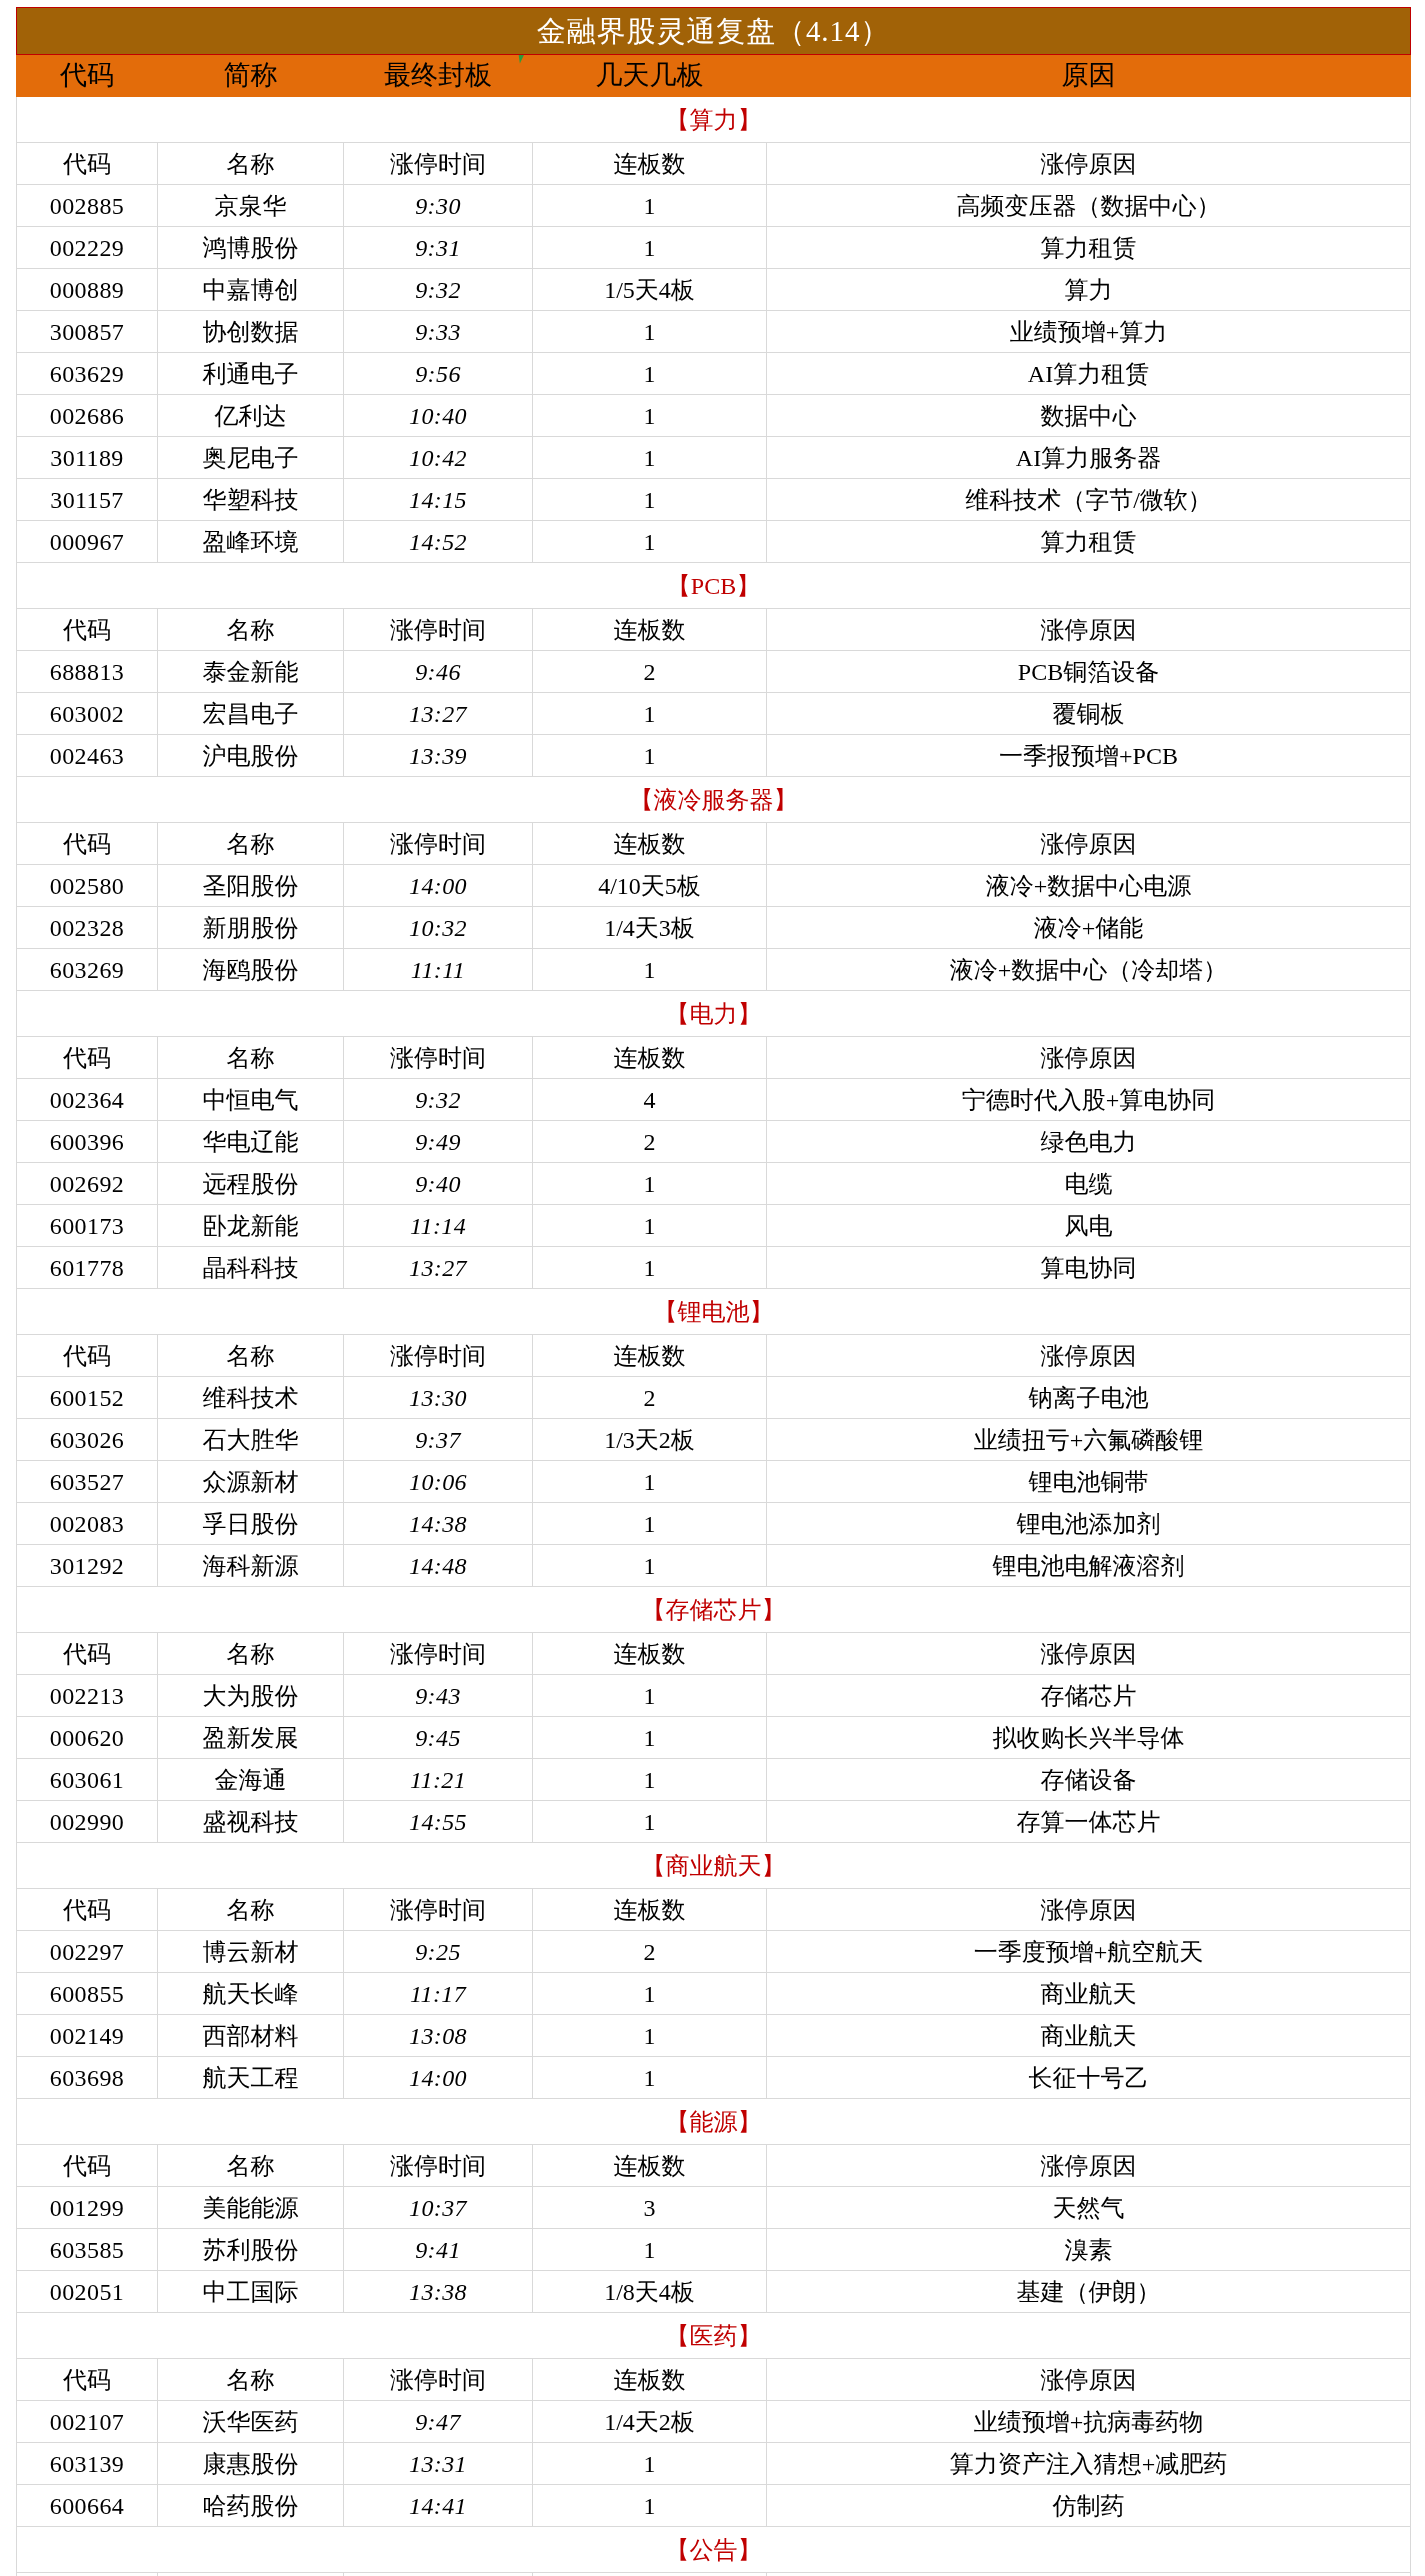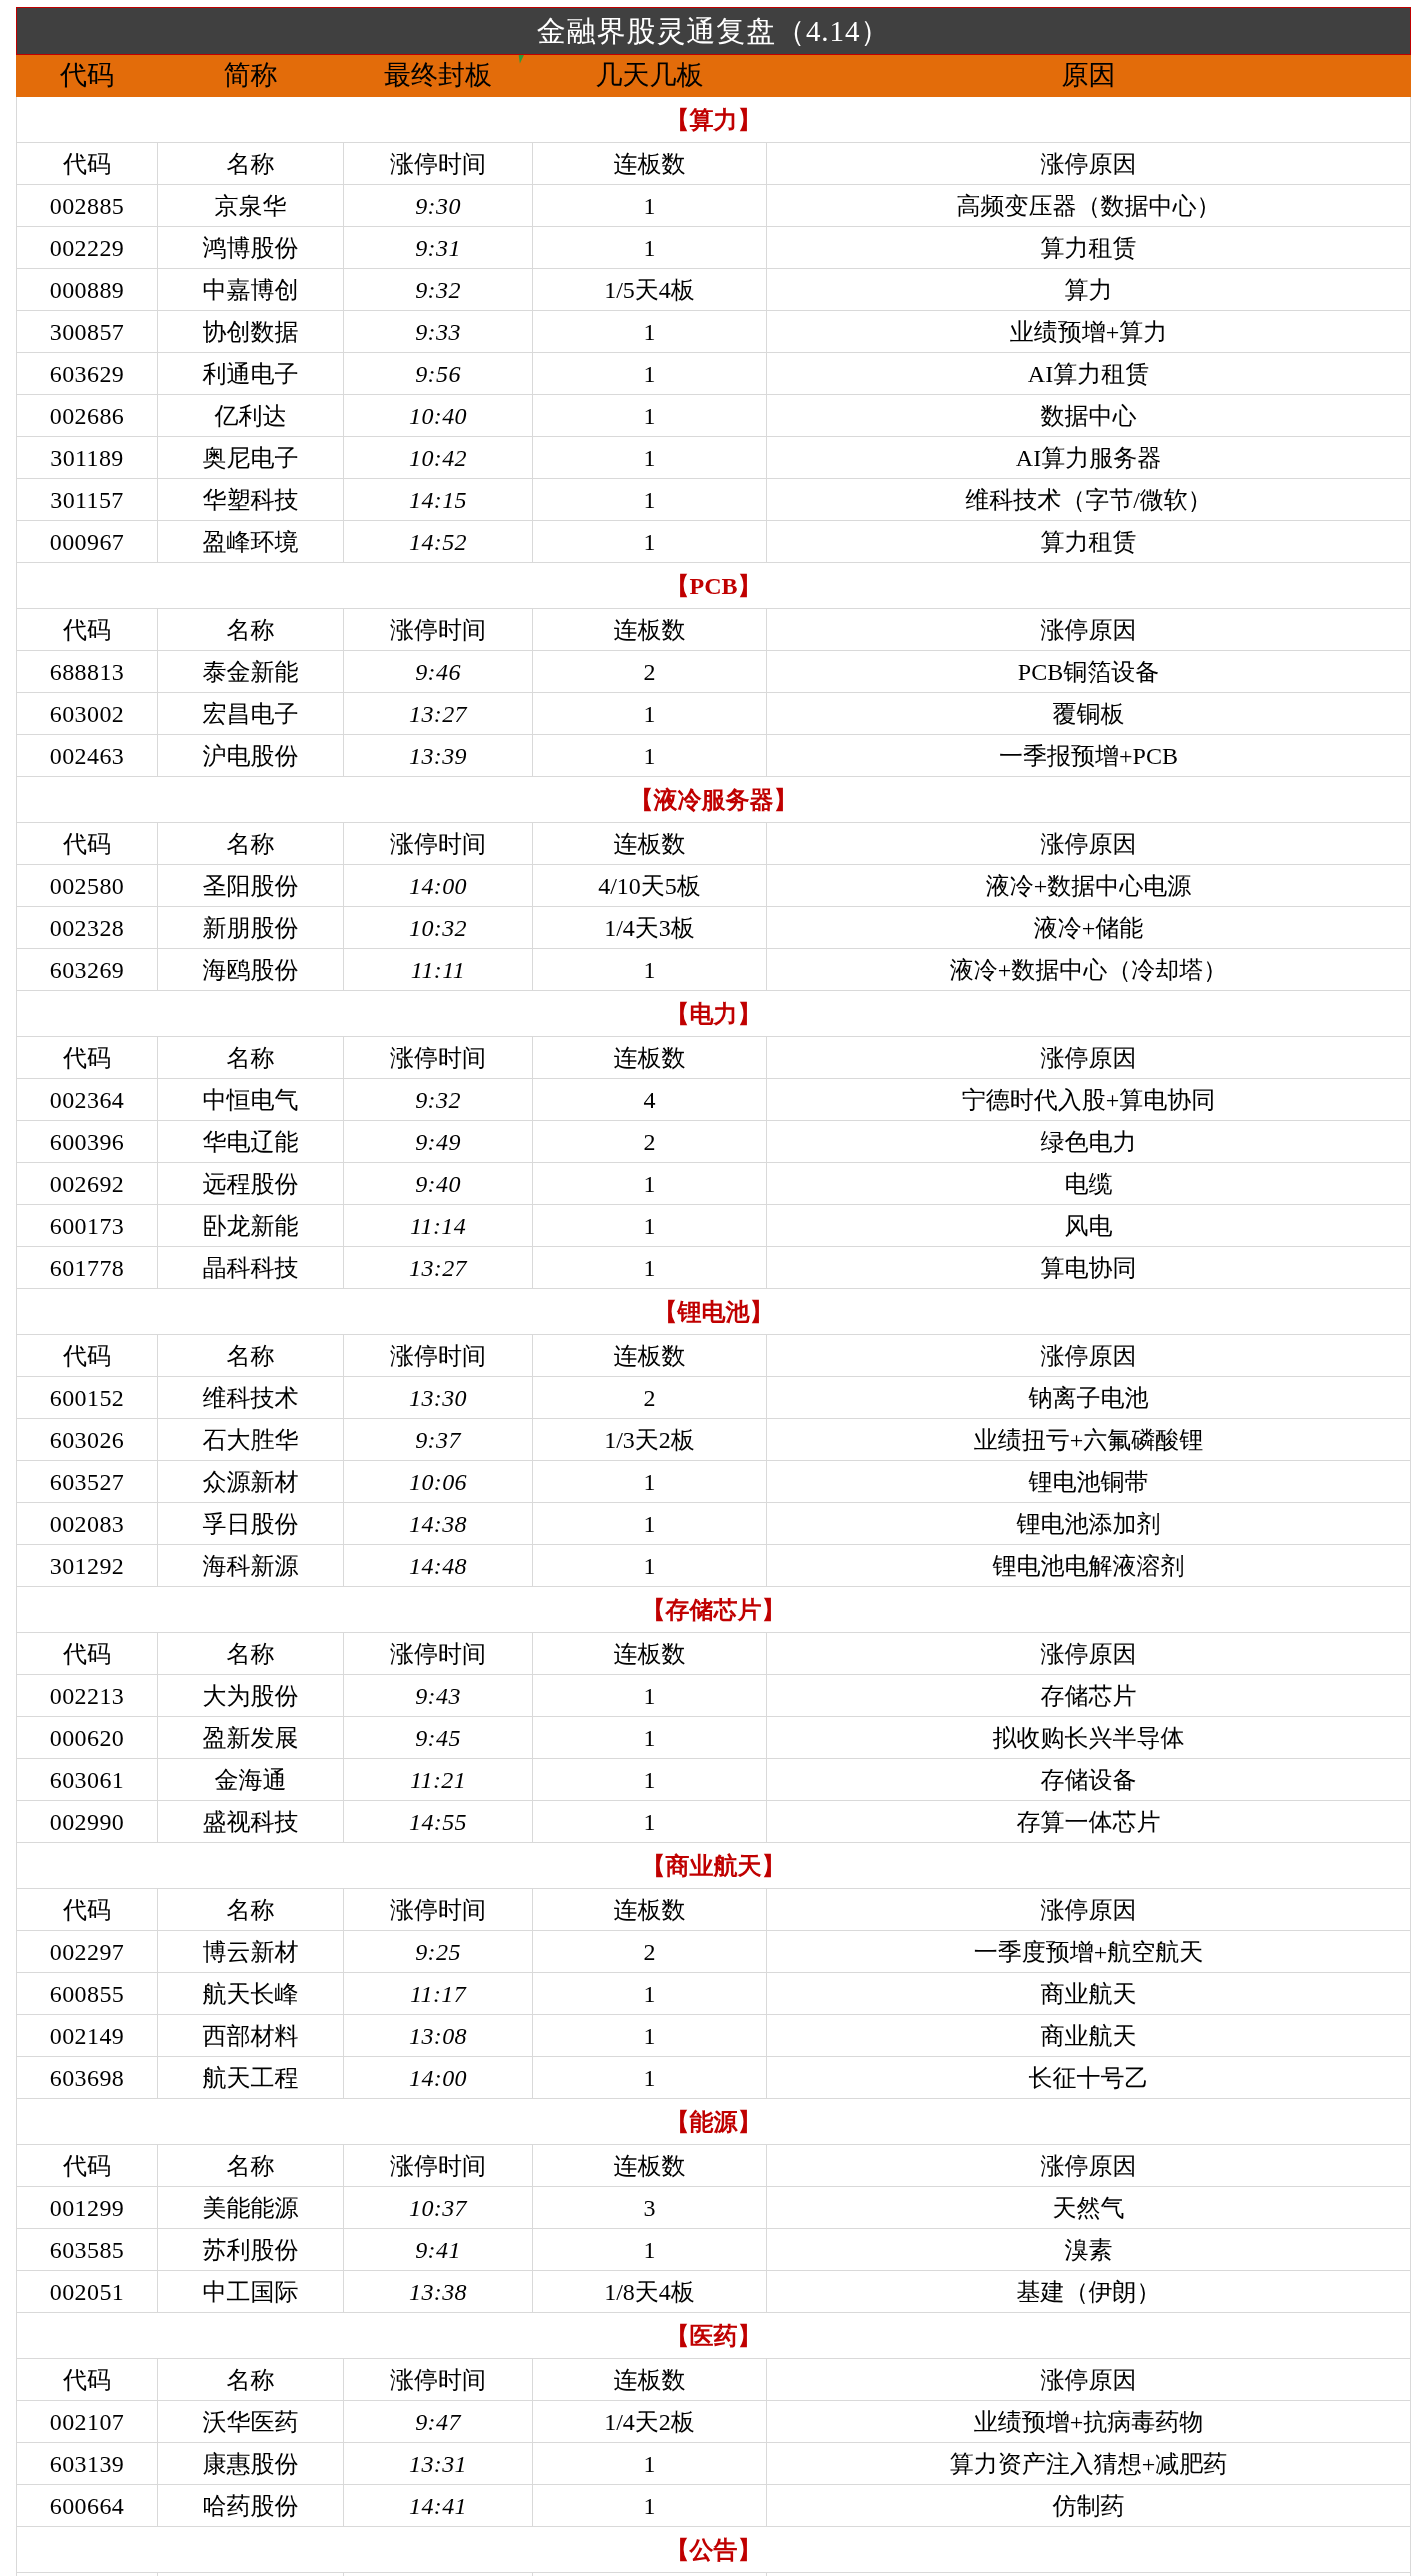--- a/index.html
+++ b/index.html
@@ -36,21 +36,21 @@
   }
   
   col.c-code   { width: 141px; }
   col.c-name   { width: 186px; }
   col.c-time   { width: 189px; }
   col.c-streak { width: 234px; }
   col.c-reason { width: 644px; }
 
   
   tr.title-row td {
-    background: #404040;
+    background: #a16207;
     color: #ffffff;
     height: 46px;
     font-size: 29px;
     border: 0.9px solid #C00000;
     letter-spacing: 0.9px;
   }
   
   tr.master-head td {
     background: #E36C0A;
     color: #000000;
@@ -75,21 +75,21 @@
     border-bottom: 12.5px solid transparent;
     border-top: 0 solid transparent;
     transform: rotate(-8deg);
   }
 
   
   tr.section-row td {
     height: 45px;
     color: #C00000;
     font-size: 24px;
-    font-weight: bold;
+    font-weight: normal;
     background: #ffffff;
   }
   
   tr.sub-head td {
     height: 41px;
     font-size: 24px;
     background: #ffffff;
   }
   
   tr.data-row td {

